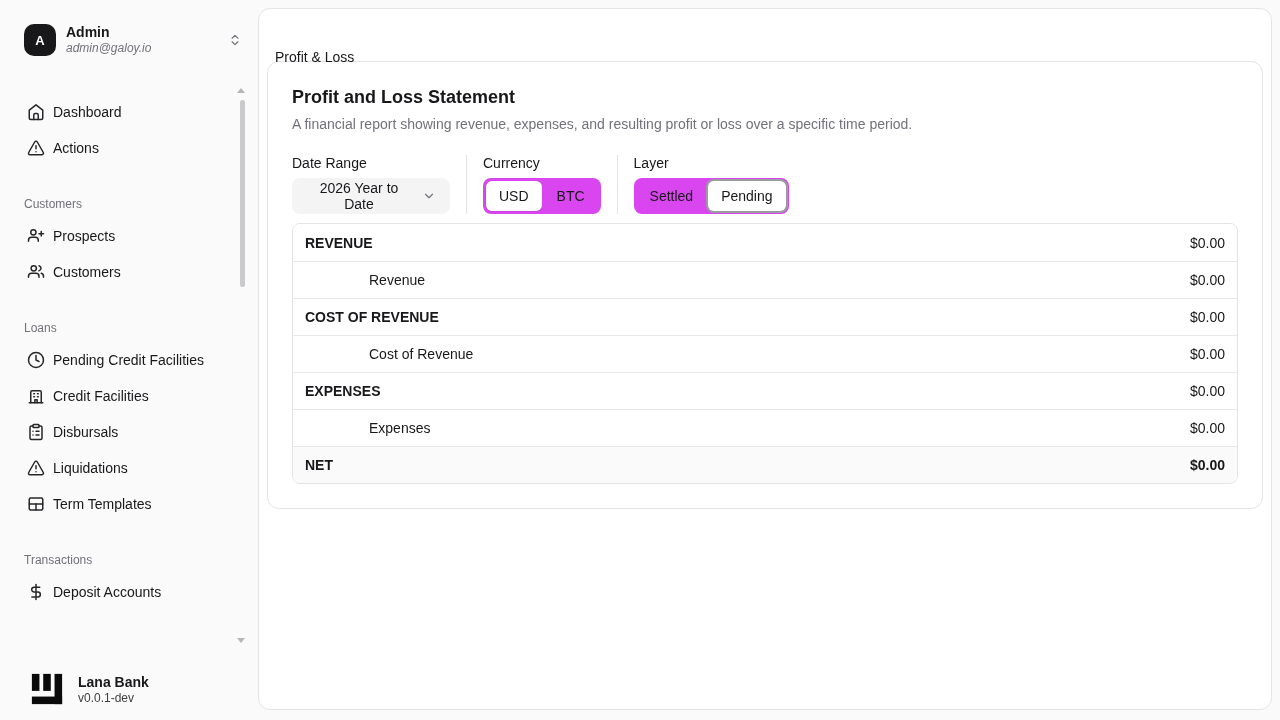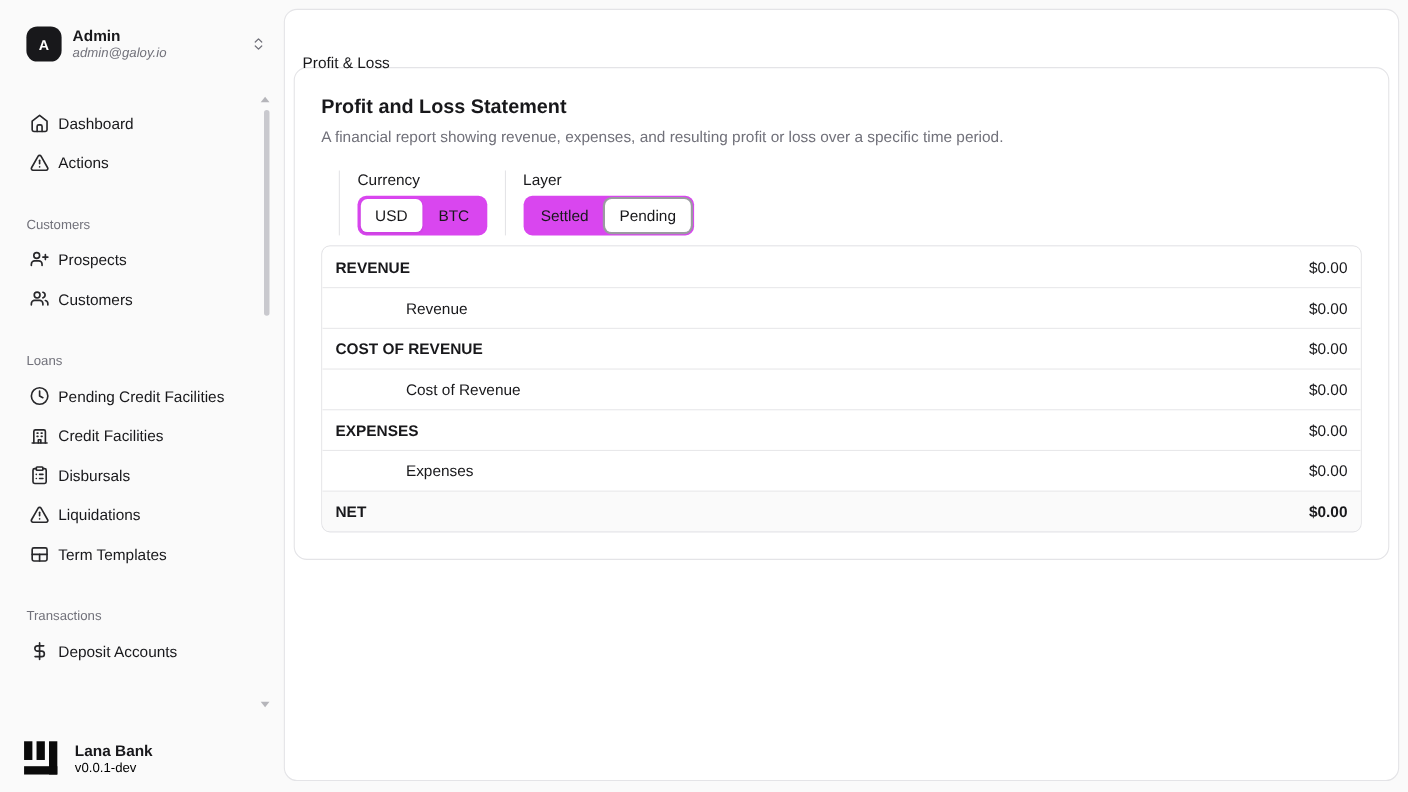--- a/index.html
+++ b/index.html
@@ -19,23 +19,23 @@
   .user-name { font-size:14px; font-weight:700; line-height:17px; color:#18181b; }
   .user-email { font-size:12px; color:#71717a; line-height:15px;font-style:italic; }
   .chev-updown { color:#71717a; }
 
   .nav { margin-top:38px; }
   .nav-section-label { font-size:12px; color:#71717a; padding:0 24px; margin-top:30px; margin-bottom:6px; line-height:16px; }
   .nav-item { height:36px; display:flex; align-items:center; gap:8px; padding:0 16px 0 27px;
               font-size:14px; color:#18181b; cursor:pointer; border-radius:8px; }
   .nav-item .icn { width:18px; height:18px; color:#27272a; flex:0 0 18px; }
 
-  .brand-row { position:absolute; left:20px; bottom:14px; display:flex; align-items:center; gap:14px; }
+  .brand-row { position:absolute; left:30px; bottom:14px; display:flex; align-items:center; gap:14px; }
   .brand-name { font-size:14px; font-weight:700; line-height:18px; }
-  .brand-ver { font-size:12px; color:#000000; line-height:15px; }
+  .brand-ver { font-size:12px; color:#404040; line-height:15px; }
 
   .sb-scroll-thumb { position:absolute; right:13px; top:100px; width:5px; height:187px; background:#c9c9ce; border-radius:3px; }
   .sb-arrow { position:absolute; right:13px; width:0; height:0; border-left:4px solid transparent; border-right:4px solid transparent; }
   .sb-arrow.up { top:88px; border-bottom:5px solid #b5b5ba; }
   .sb-arrow.down { top:638px; border-top:5px solid #b5b5ba; }
 
   
   .main { position:absolute; left:258px; top:8px; right:8px; bottom:10px;
           background:#fff; border:1px solid #e4e4e7; border-radius:12px; }
   .topbar { height:52px; display:flex; align-items:center; justify-content:space-between; padding:0 14px 0 16px; }
@@ -241,20 +241,31 @@
   <div class="topbar">
     <div class="page-title">Profit &amp; Loss</div>
   </div>
 
   <section class="card">
     <h1 class="card-title">Profit and Loss Statement</h1>
     <p class="card-sub">A financial report showing revenue, expenses, and resulting profit or loss over a specific time period.</p>
 
     <div class="filters">
 
+      <div class="fgroup">
+        <div class="flabel">Date Range</div>
+        <button class="select-btn">
+          <span>2026 Year to Date</span>
+          <span class="icn">
+            <svg width="14" height="14" viewBox="0 0 24 24" fill="none" stroke="currentColor" stroke-width="2" stroke-linecap="round" stroke-linejoin="round">
+                <path d="m6 9 6 6 6-6"></path>
+              </svg>
+          </span>
+        </button>
+      </div>
 
       <div class="vdiv"></div>
 
       <div class="fgroup">
         <div class="flabel">Currency</div>
         <div class="seg">
           <button class="seg-btn active">USD</button>
           <button class="seg-btn">BTC</button>
         </div>
       </div>

